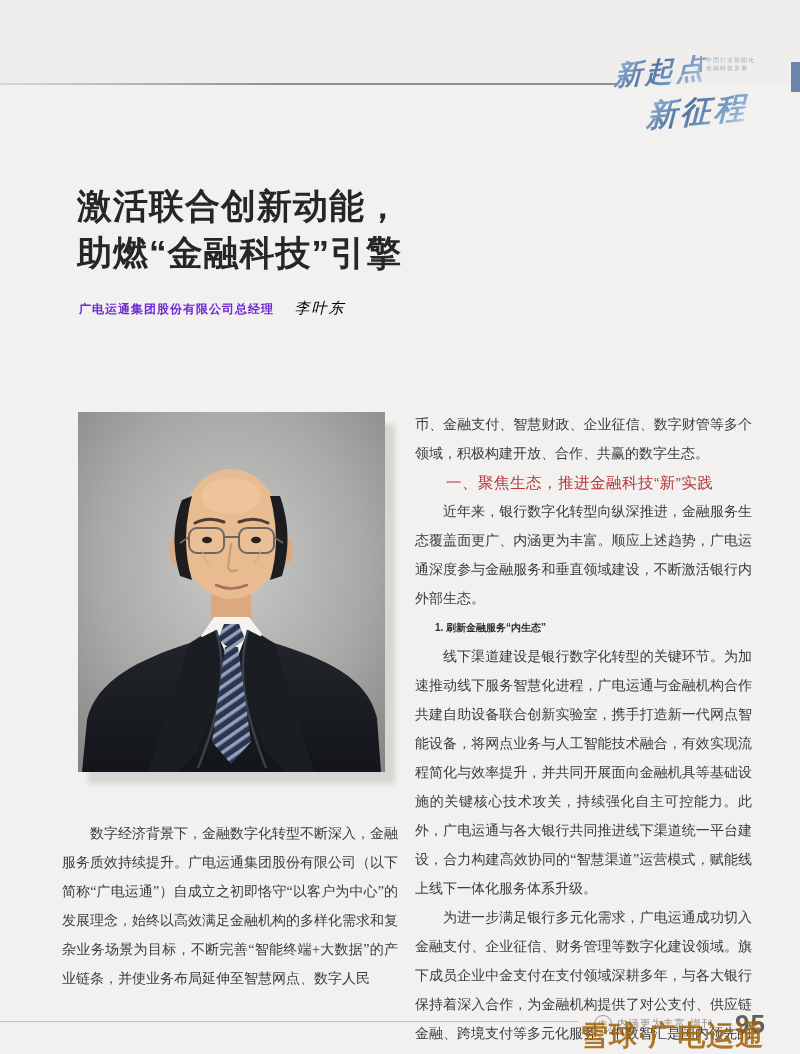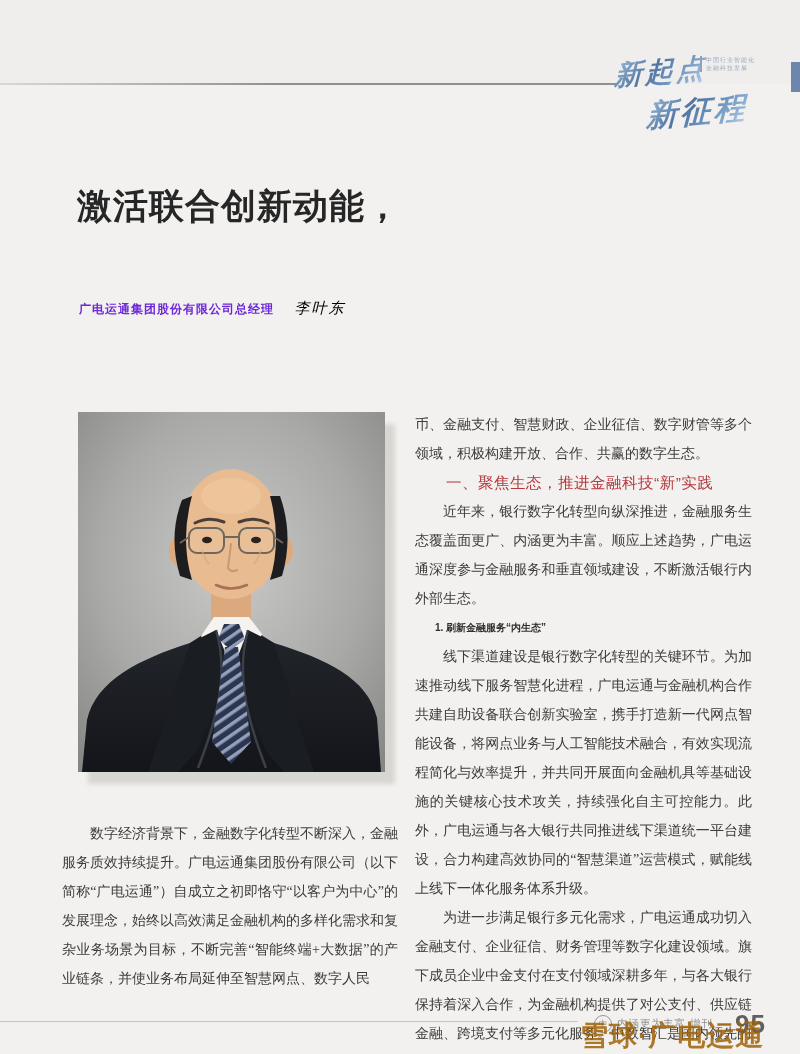--- a/index.html
+++ b/index.html
@@ -75,20 +75,21 @@
     <div class="slogan slogan-1">新起点</div>
     <div class="slogan slogan-2">新征程</div>
     <div class="masthead-sub">
       <div>中国行业智能化</div>
       <div>金融科技发展</div>
     </div>
   </div>
 
   <div class="headline">
     <div>激活联合创新动能，</div>
+    <div>助燃“金融科技”引擎</div>
   </div>
 
   <div class="byline">
     <span class="role">广电运通集团股份有限公司总经理</span>
     <span class="name">李叶东</span>
   </div>
 
   <div class="photo-wrap">
     <div class="photo-shadow"></div>
     <svg class="photo" viewBox="0 0 307 360" xmlns="http://www.w3.org/2000/svg">

